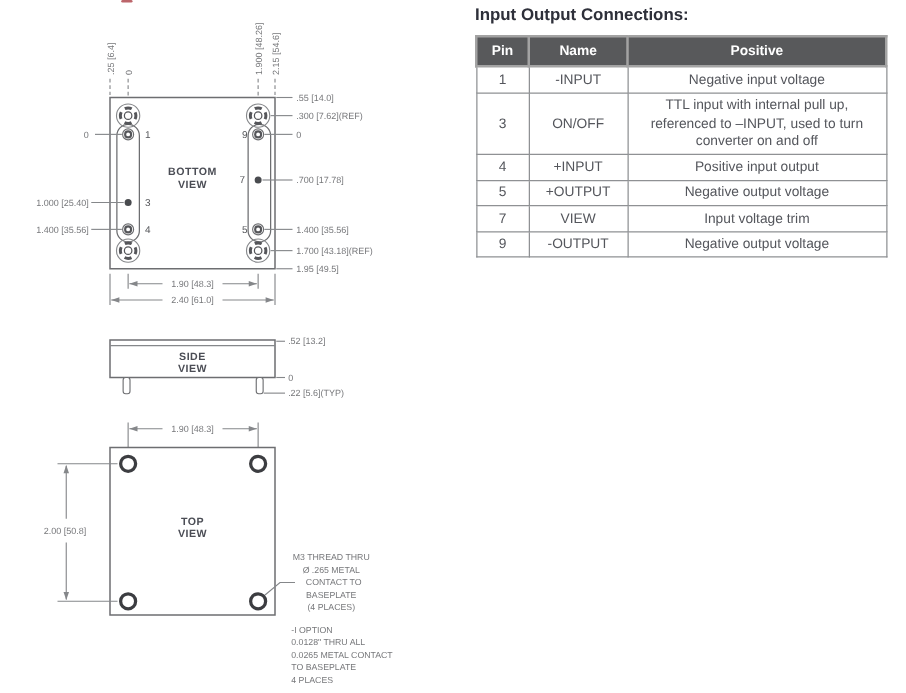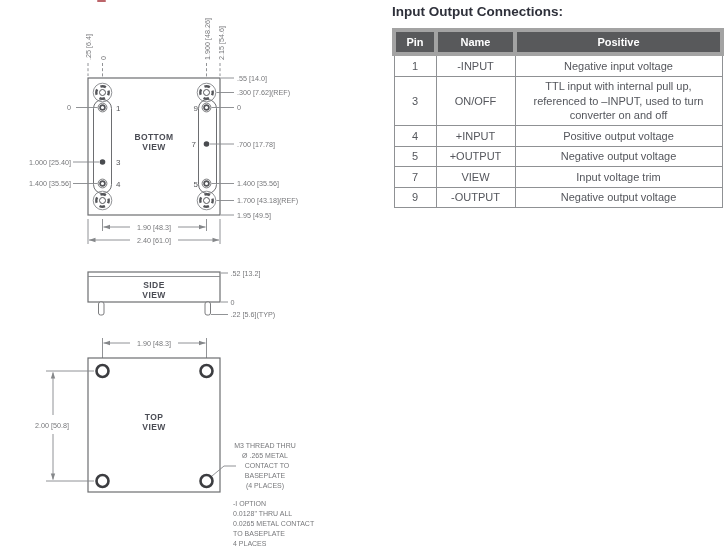--- a/index.html
+++ b/index.html
@@ -20,26 +20,26 @@
   .ln2{stroke:var(--dark-line); stroke-width:1.2; fill:#ffffff;}
   .slot{stroke:var(--dark-line); stroke-width:1; fill:none;}
   .dash{stroke-dasharray:3 2.2;}
   .dim{font-size:7.2px; fill:var(--dim-text);}
   .note{font-size:7px; fill:var(--dim-text);}
   .pin-num{font-size:8px; fill:#55565a;}
   .vlabel{font-size:8.5px; font-weight:bold; fill:var(--view-label); letter-spacing:.4px;}
   .arr{fill:var(--line); stroke:none;}
 
   
-  .table-panel{position:absolute; left:380px; top:4px; width:332px;margin-left:12px;}
+  .table-panel{position:absolute; left:380px; top:4px; width:332px;}
   .table-title{font-size:13.5px; font-weight:bold; color:var(--title-text); margin-bottom:9px;}
   table{width:328px; border-collapse:collapse; table-layout:fixed; font-size:11px;}
   col.c-pin{width:42px;} col.c-name{width:79px;} col.c-fn{width:207px;}
   th{background:var(--header-bg); color:var(--header-text); font-weight:bold;
-     font-size:11px; height:24px; border:4px solid #a3a3a3; padding:2px 4px;}
+     font-size:11px; height:24px; border:2px solid #a3a3a3; padding:2px 4px;}
   td{color:var(--body-text); text-align:center; vertical-align:middle;
      border:1px solid var(--table-border); padding:2.5px 4px; height:16px; line-height:1.32;}
 </style>
 </head>
 <body>
 
 <div class="page">
 
   <div class="red-mark"></div>
 
@@ -213,21 +213,21 @@
             <td>Negative input voltage</td>
           </tr>
           <tr>
             <td>3</td>
             <td>ON/OFF</td>
             <td>TTL input with internal pull up, referenced to –INPUT, used to turn converter on and off</td>
           </tr>
           <tr>
             <td>4</td>
             <td>+INPUT</td>
-            <td>Positive output voltage</td>
+            <td>Positive input output</td>
           </tr>
           <tr>
             <td>5</td>
             <td>+OUTPUT</td>
             <td>Negative output voltage</td>
           </tr>
           <tr>
             <td>7</td>
             <td>VIEW</td>
             <td>Input voltage trim</td>

